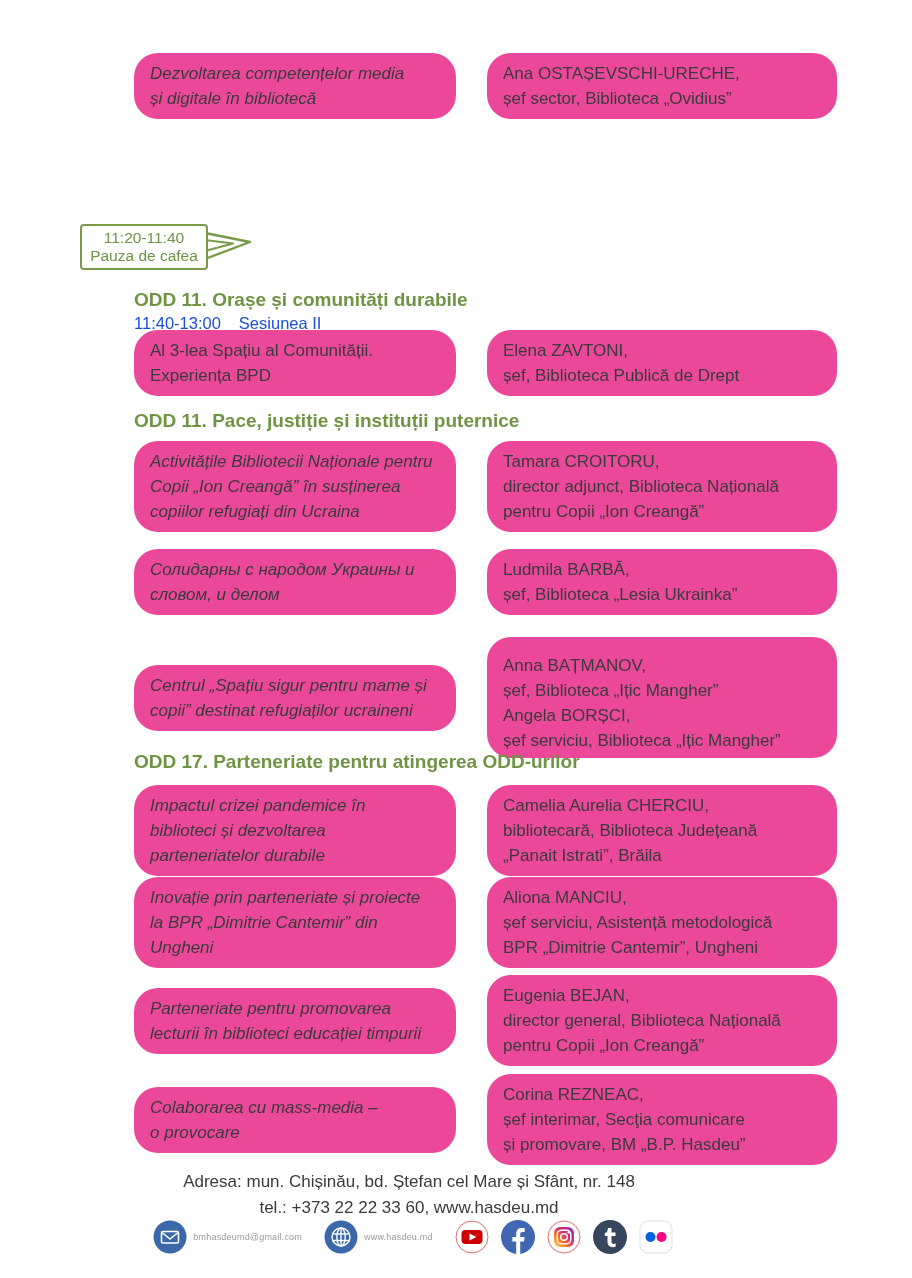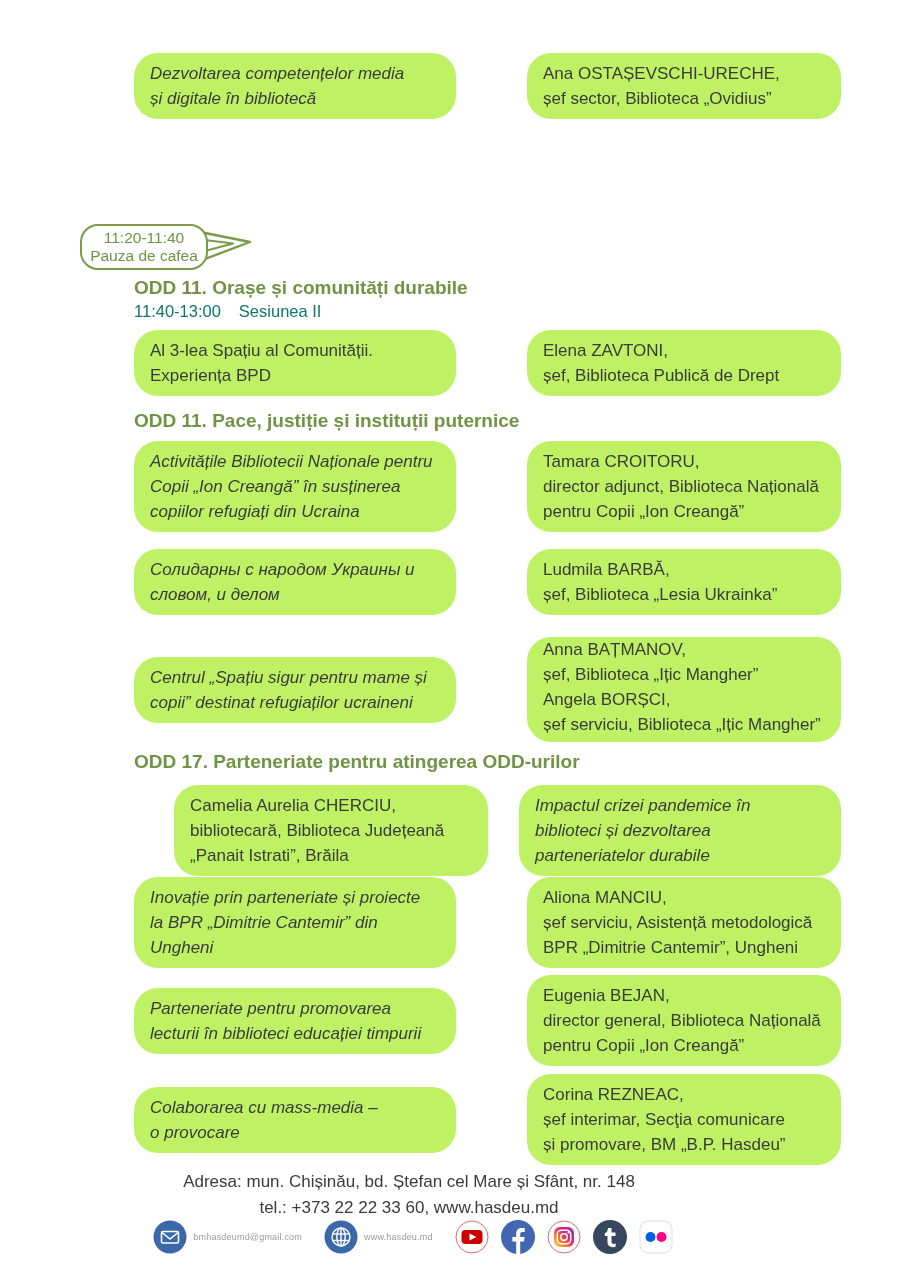--- a/index.html
+++ b/index.html
@@ -6,40 +6,40 @@
   html,body { background:#ffffff; }
   body {
     width:912px; height:1278px; position:relative; overflow:hidden;
     font-family:"Liberation Sans", sans-serif; color:#3b3b3b;
   }
   .page { position:absolute; inset:0; }
 
   
   .row { position:absolute; left:134px; display:flex; gap:31px; align-items:center; }
   .box {
-    background:#bef264; border-radius:24px;
+    background:#ec4899; border-radius:24px;
     padding:8px 16px; font-size:17px; line-height:25px;
     white-space:pre-line; display:flex; align-items:center;
   }
   .box-left  { width:322px; }
-  .box-right { width:314px;margin-left:40px; }
+  .box-right { width:350px; }
   .italic { font-style:italic; }
-  .lines-4 { padding-top:0; padding-bottom:5px;align-items:center; }
+  .lines-4 { padding-top:16px; padding-bottom:5px;align-items:center; }
 
   
   .section-head { position:absolute; left:134px; }
   .section-title { color:#6f9444; font-weight:bold; font-size:19px; line-height:22px; }
-  .session-line { color:#0f766e; font-size:16.5px; line-height:21px; margin-top:2px; display:flex; }
+  .session-line { color:#1d4ed8; font-size:16.5px; line-height:21px; margin-top:2px; display:flex; }
   .session-line .sess { margin-left:18px; }
 
   
   .badge-wrap { position:absolute; left:80px; top:224px; width:175px; height:48px; }
   .badge {
     position:absolute; left:0; top:0; width:128px;
-    border:2px solid #7a9b4a; border-radius:18px; background:#fff;
+    border:2px solid #7a9b4a; border-radius:4px; background:#fff;
     text-align:center; color:#6f9444; font-size:15.5px; line-height:18px;
     padding:3px 2px; z-index:2;
   }
   .badge-tail { position:absolute; left:123px; top:2px; z-index:1; }
 
   
   .footer-line { position:absolute; left:0; width:818px; text-align:center; font-size:17px; line-height:24px; color:#3b3b3b; }
   .footer-icons {
     position:absolute; left:0; top:1220px; width:826px;
     display:flex; justify-content:center; align-items:center; gap:12px;
@@ -64,21 +64,21 @@
     <div class="badge">
       <div>11:20-11:40</div>
       <div>Pauza de cafea</div>
     </div>
     <svg class="badge-tail" width="52" height="44" viewBox="0 0 52 44">
       <path d="M2,7 L47,16 L2,33 Z" fill="#ffffff" stroke="#7a9b4a" stroke-width="2.4" stroke-linejoin="round"></path>
       <path d="M2,14 L30,17.5 L2,25" fill="none" stroke="#7a9b4a" stroke-width="2" stroke-linejoin="round"></path>
     </svg>
   </div>
 
-  <div class="section-head" style="top:277px">
+  <div class="section-head" style="top:289px">
     <div class="section-title">ODD 11. Orașe și comunități durabile</div>
     <div class="session-line">
       <span>11:40-13:00</span>
       <span class="sess">Sesiunea II</span>
     </div>
   </div>
   <div class="row" style="top:330px">
     <div class="box box-left"><span>Al 3-lea Spațiu al Comunității.
 Experiența BPD</span></div>
     <div class="box box-right"><span>Elena ZAVTONI,
@@ -108,26 +108,26 @@
     <div class="box box-right lines-4"><span>Anna BAȚMANOV,
 șef, Biblioteca „Ițic Mangher”
 Angela BORȘCI,
 șef serviciu, Biblioteca „Ițic Mangher”</span></div>
   </div>
 
   <div class="section-head" style="top:751px">
     <div class="section-title">ODD 17. Parteneriate pentru atingerea ODD-urilor</div>
   </div>
   <div class="row" style="top:785px">
+    <div class="box box-left"><span class="italic">Impactul crizei pandemice în
+biblioteci și dezvoltarea
+parteneriatelor durabile</span></div>
     <div class="box box-right"><span>Camelia Aurelia CHERCIU,
 bibliotecară, Biblioteca Județeană
 „Panait Istrati”, Brăila</span></div>
-    <div class="box box-left"><span class="italic">Impactul crizei pandemice în
-biblioteci și dezvoltarea
-parteneriatelor durabile</span></div>
   </div>
   <div class="row" style="top:877px">
     <div class="box box-left"><span class="italic">Inovație prin parteneriate și proiecte
 la BPR „Dimitrie Cantemir” din Ungheni</span></div>
     <div class="box box-right"><span>Aliona MANCIU,
 șef serviciu, Asistență metodologică
 BPR „Dimitrie Cantemir”, Ungheni</span></div>
   </div>
   <div class="row" style="top:975px">
     <div class="box box-left"><span class="italic">Parteneriate pentru promovarea

